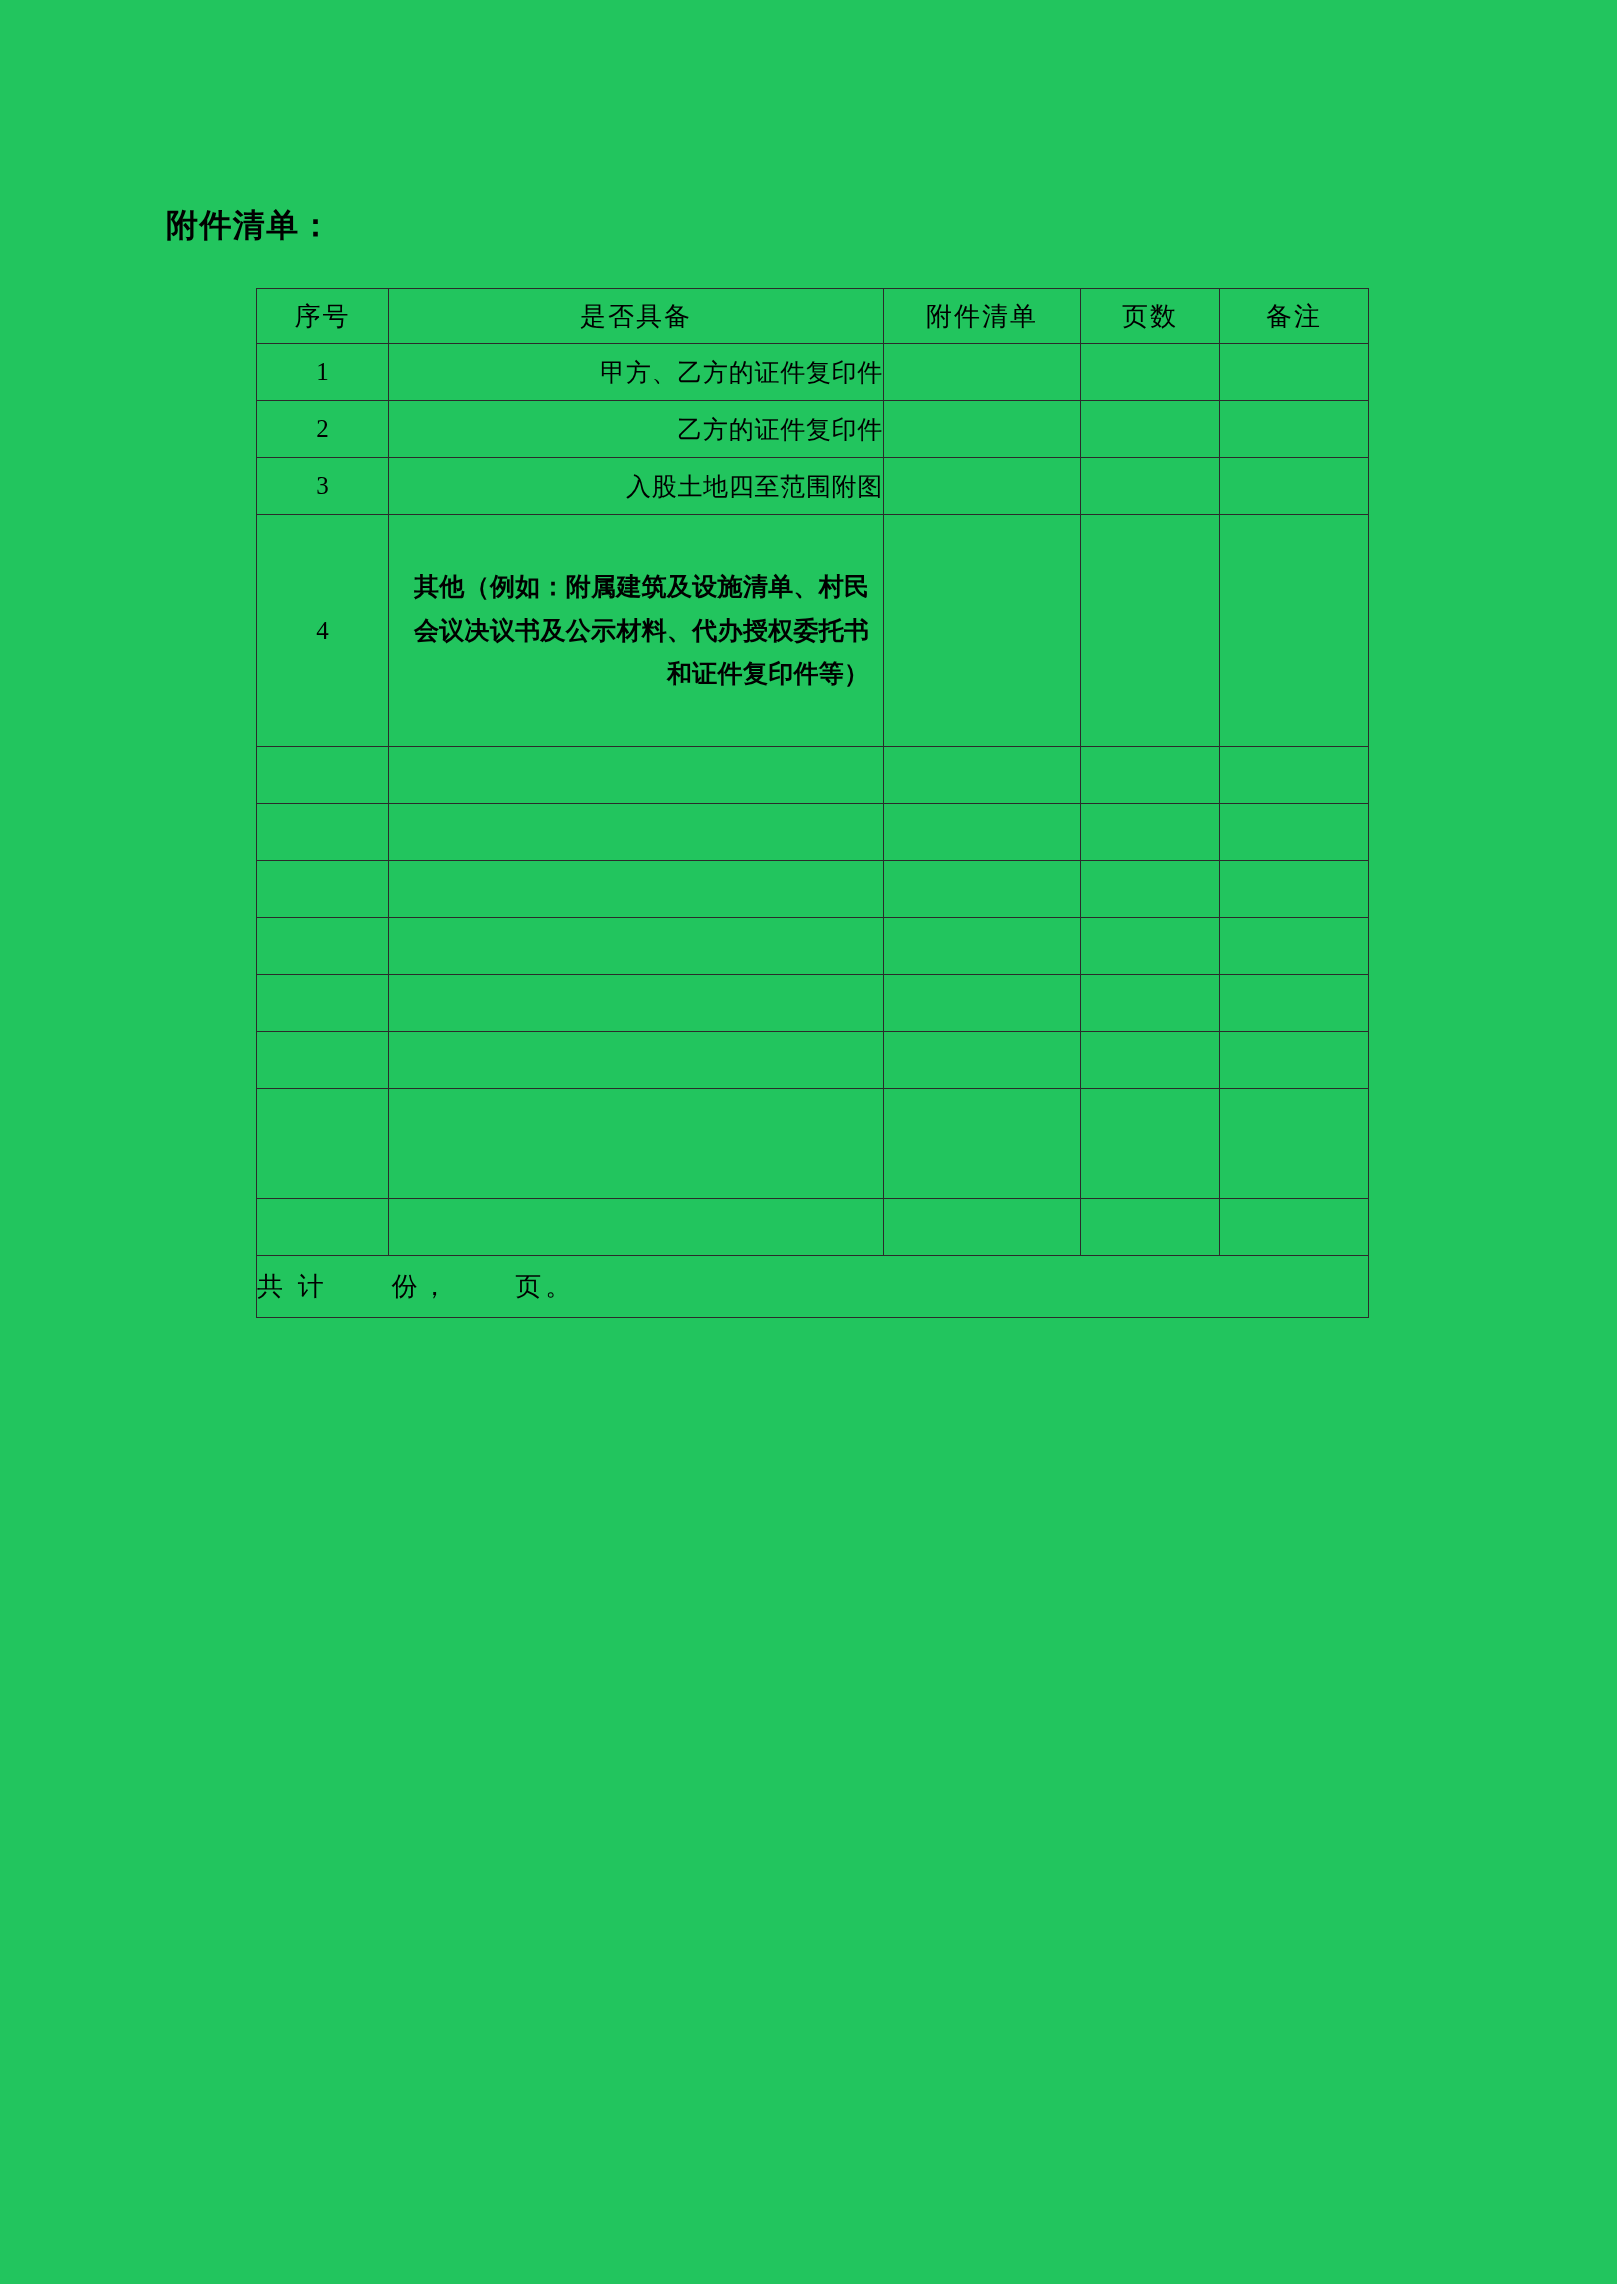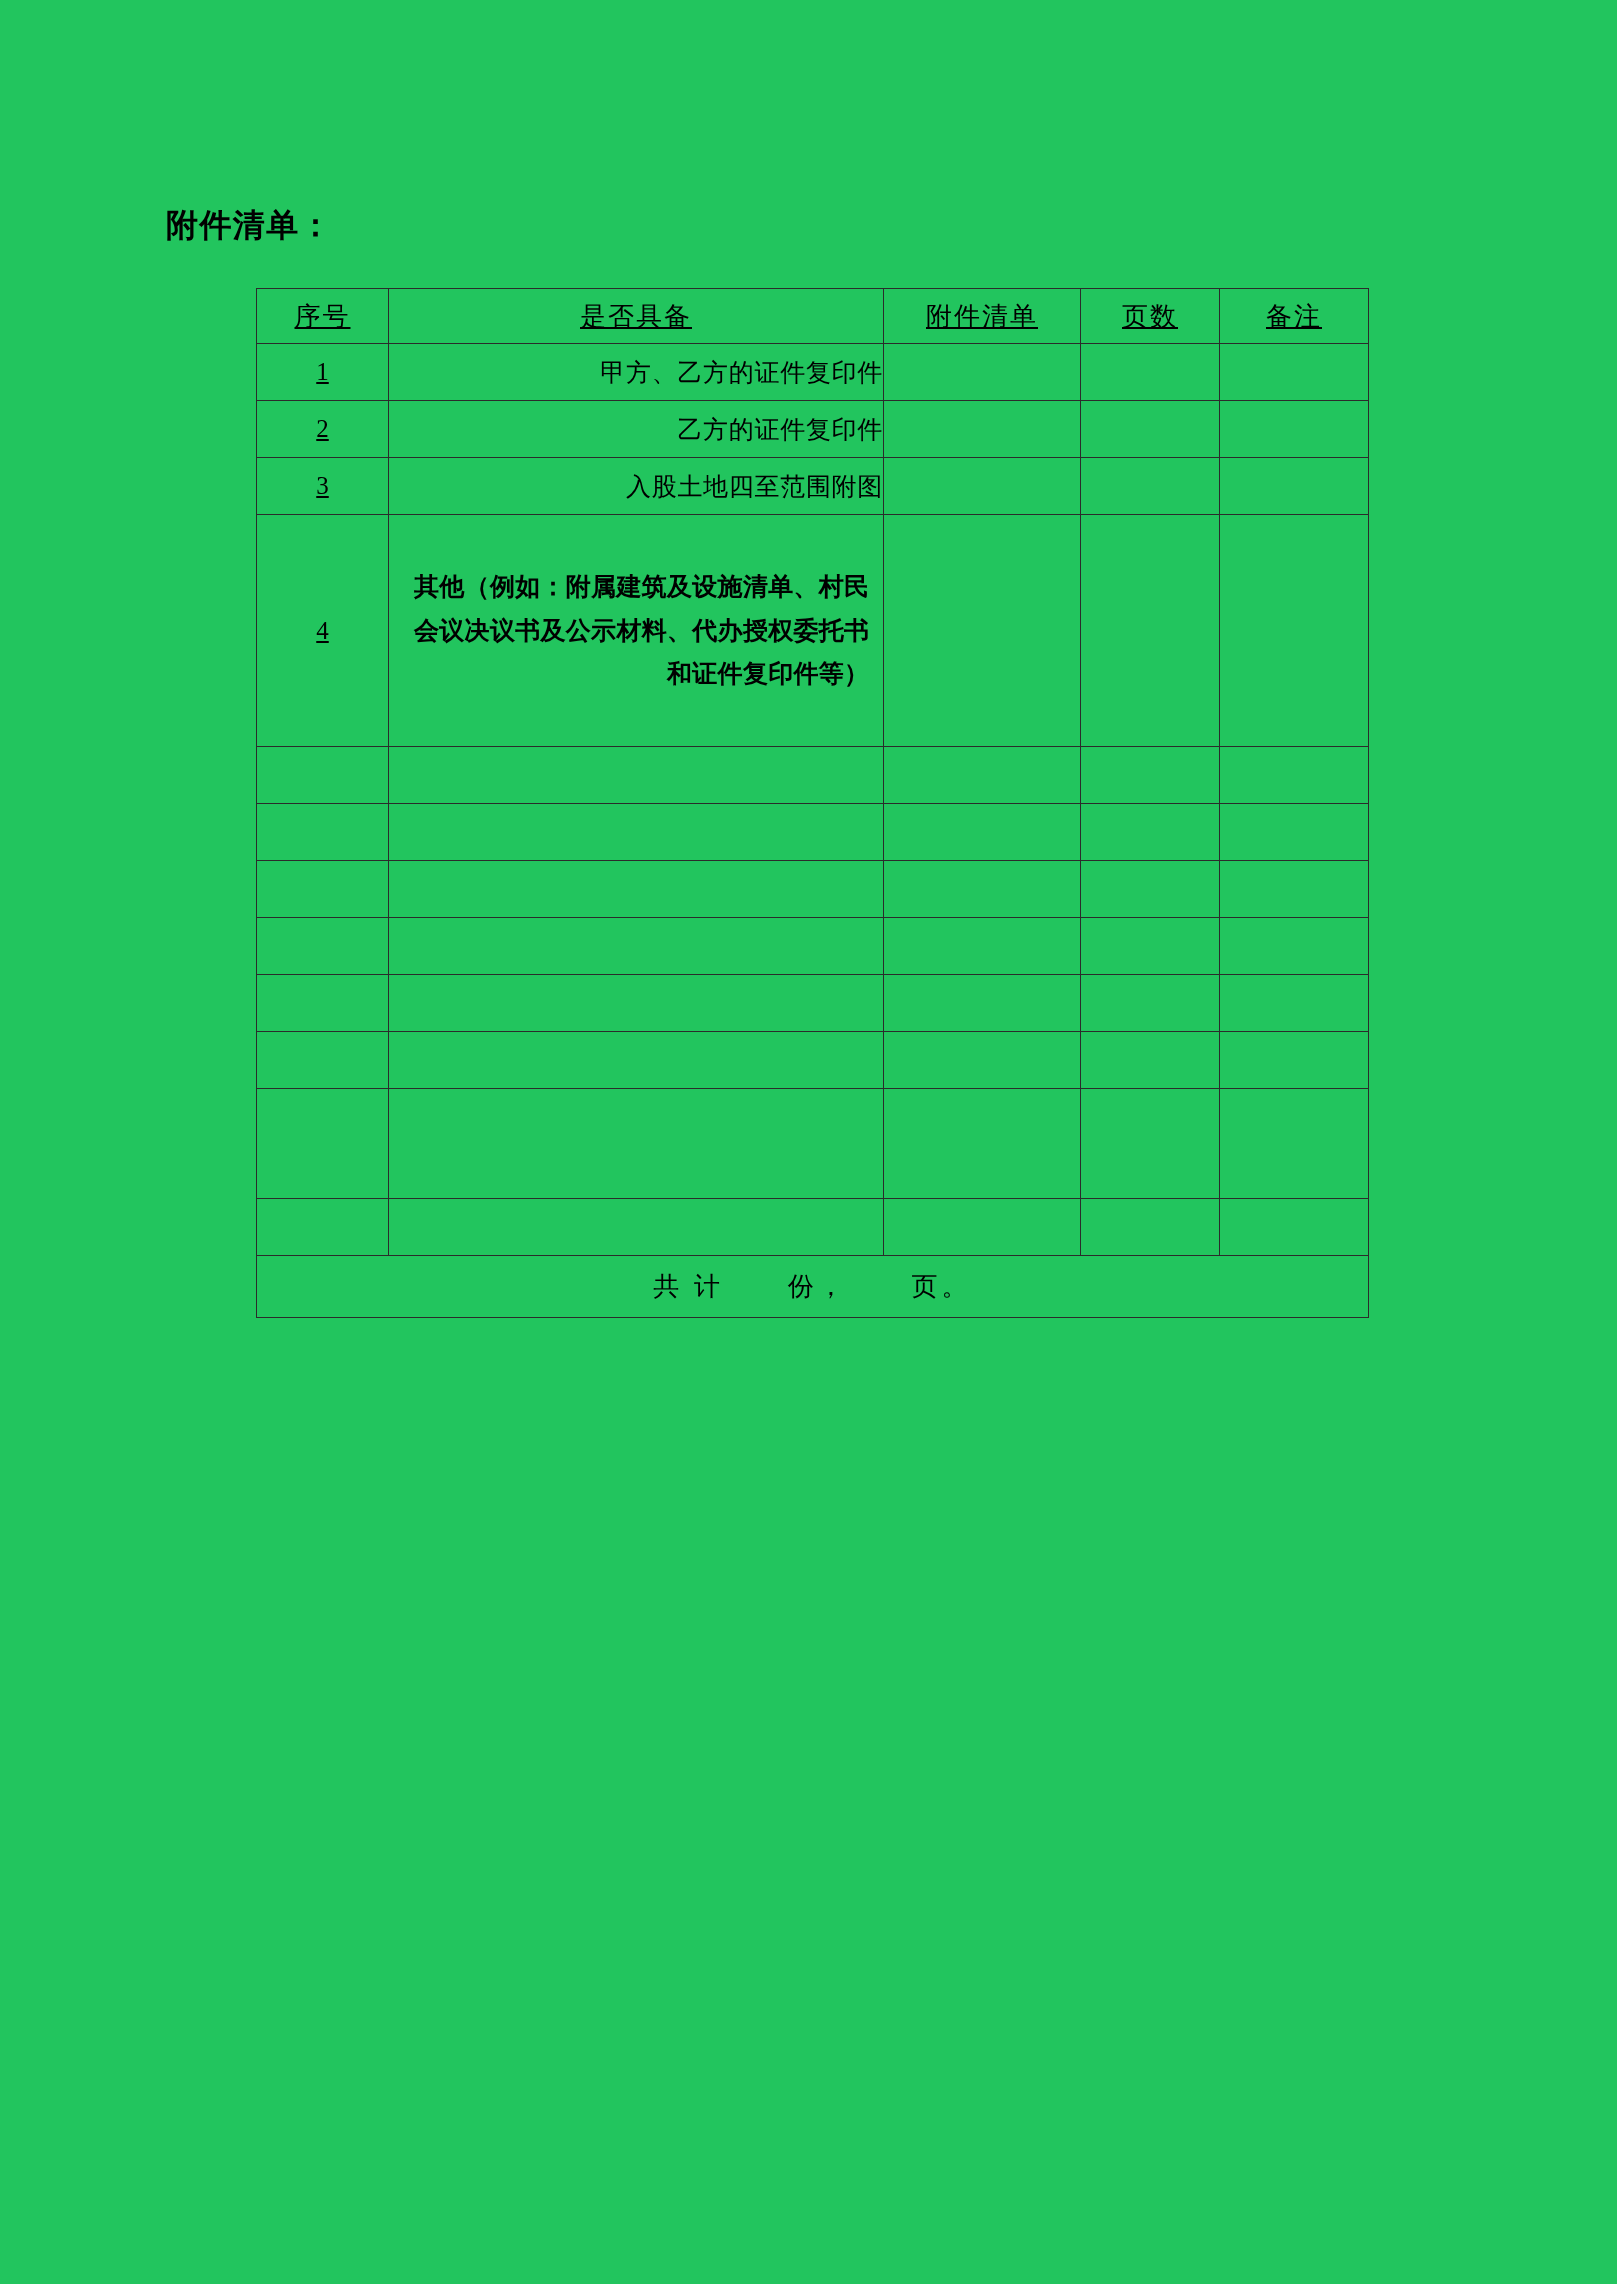--- a/index.html
+++ b/index.html
@@ -64,42 +64,41 @@
     height: 54px;
     text-align: center;
     font-size: 26px;
     letter-spacing: 2px;
   }
   .data-row td {
     height: 56px;
   }
   .cell-center {
     text-align: center;
-    text-decoration: underline;
   }
   .cell-name {
     text-align: right;
     padding-left: 16.3px;
     letter-spacing: 0.7px;
   }
   .row-tall td { height: 231px; }
   .row-blank td { height: 56px; }
   .row-blank-tall td { height: 109px; }
 
   .multiline {
     display: block;
     line-height: 1.75;
     padding: 11px 13.6px 11px 16.3px;
     text-align: right;
     letter-spacing: 0.3px;
     font-weight: bold;
   }
   .total-row td {
     height: 61px;
-    text-align: center;
+    text-align: left;
     font-size: 26px;
     letter-spacing: 4.1px;
   }
   .total-inner {
     display: inline-block;
     white-space: pre;
   }
 </style>
 </head>
 <body>

